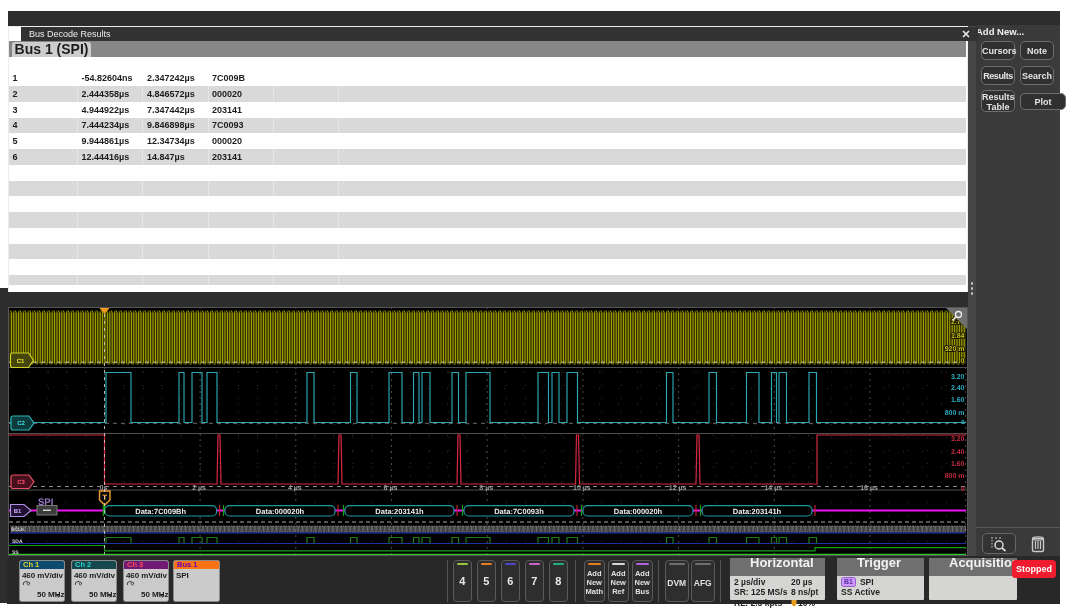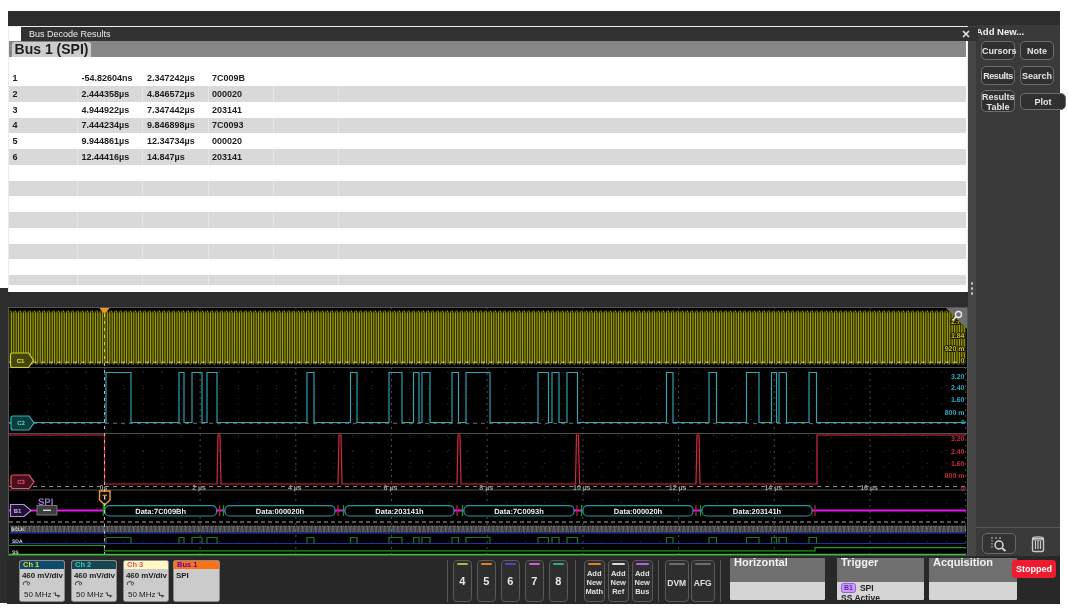--- a/index.html
+++ b/index.html
@@ -32,32 +32,32 @@
 #wavetitle { position:absolute; left:8px; top:293px; width:960px; height:14px; background:#3d3d3d; color:#e8e8e8; font-size:9px; font-weight:bold; }
 #wavetitle span { position:absolute; left:8px; top:2px; }
 #wavetitle .sb { position:absolute; left:327px; top:0; }
 #plot { position:absolute; left:8px; top:307px; }
 #bottom { position:absolute; left:7px; top:556px; width:1053px; height:47.5px; background:#282828; }
 .chb { position:absolute; top:3.5px; width:46px; height:42.5px; background:#cbcbcb; border:1px solid #8a8a8a; border-radius:2.5px; overflow:hidden; }
 .chh { height:8.5px; font-size:7.5px; font-weight:bold; line-height:8.5px; padding-left:3px; }
 .chl1 { font-size:8px; font-weight:bold; color:#1c1c1c; padding:2px 0 0 2px; white-space:nowrap; letter-spacing:-0.1px; }
 .chl2 { padding:0 0 0 2px; height:9.5px; }
 .chl2 svg { display:block; }
-.chl3 { font-size:8px; font-weight:normal; color:#1c1c1c; padding-left:4px; position:relative; white-space:nowrap; }
+.chl3 { font-size:8px; font-weight:bold; color:#1c1c1c; padding-left:17px; position:relative; white-space:nowrap; }
 .bwi { position:absolute; right:3px; top:1px; }
 .nb { position:absolute; top:3.5px; width:18.5px; height:42px; background:#2e2e2e; border:1px solid #5a5a5a; border-radius:4px; }
 .nb i { position:absolute; left:2.5px; right:2.5px; top:2px; height:2px; border-radius:1px; }
 .nb b { position:absolute; width:100%; text-align:center; top:14px; color:#e8e8e8; font-size:11px; }
 .nb.ab { width:20.5px; }
 .nb.ab span { position:absolute; width:100%; text-align:center; top:8px; color:#e0e0e0; font-size:7.5px; font-weight:bold; line-height:9px; }
 .nb.wb { width:23.5px; }
 .nb.wb span { position:absolute; width:100%; text-align:center; top:17px; color:#e0e0e0; font-size:8.5px; font-weight:bold; }
 .gsep { position:absolute; top:3.5px; width:1px; height:42px; background:#555; }
 .fp { position:absolute; top:1.5px; height:42px; background:#d5d5d3; border-radius:1px; }
-.fph { height:24px; background:#6f6f6f; color:#f2f2f2; font-size:11px; font-weight:bold; line-height:9.5px; padding-left:4px; }
+.fph { height:18px; background:#6f6f6f; color:#f2f2f2; font-size:13px; font-weight:bold; line-height:9.5px; padding-left:20px; }
 .fpb { position:relative; color:#242424; font-size:8.5px; font-weight:bold; padding-top:1.5px; }
 .fpb .r { position:relative; height:10.3px; line-height:10.3px; padding-left:4px; white-space:nowrap; }
 .fpb .c2 { position:absolute; }
 .b1 { display:inline-block; background:#c9f; border:1px solid #9a5ad0; border-radius:2.5px; color:#5a2ca0; font-size:7px; font-weight:bold; padding:0 2px; line-height:7.5px; vertical-align:1px; }
 #stopped { position:absolute; left:1005px; top:3.5px; width:44px; height:18.5px; background:#ee1c2e; border-radius:3.5px; color:#fff; font-size:9px; font-weight:bold; text-align:center; line-height:18.5px; }
 </style></head>
 <body>
 <div id="page">
 <div id="win"></div>
 <div id="leftd"></div>
@@ -347,21 +347,21 @@
             <path d="M1.5,5 Q1,2 3,2 Q4,0.8 5.5,2 Q8,2 7.5,4.5" fill="none" stroke="#555" stroke-width="1.1"></path>
             <line x1="5" y1="3" x2="6.5" y2="5.5" stroke="#555" stroke-width="1.1"></line>
           </svg>
         </div>
         <div class="chl3">50 MHz<span class="bwi"><svg width="8" height="8" viewBox="0 0 8 8">
               <path d="M0.5,2 h2 v2.5 h2.5" fill="none" stroke="#444" stroke-width="1.1"></path>
               <path d="M4.5,7 L7.5,4.8 L4.8,3.6 Z" fill="#444"></path>
             </svg></span></div>
       </div>
       <div class="chb" style="left:116px">
-        <div class="chh" style="background:#fef9c3;color:#ff4858">Ch 3</div>
+        <div class="chh" style="background:#701a75;color:#ff4858">Ch 3</div>
         <div class="chl1">460 mV/div</div>
         <div class="chl2">
           <svg width="9" height="7" viewBox="0 0 9 7">
             <path d="M1.5,5 Q1,2 3,2 Q4,0.8 5.5,2 Q8,2 7.5,4.5" fill="none" stroke="#555" stroke-width="1.1"></path>
             <line x1="5" y1="3" x2="6.5" y2="5.5" stroke="#555" stroke-width="1.1"></line>
           </svg>
         </div>
         <div class="chl3">50 MHz<span class="bwi"><svg width="8" height="8" viewBox="0 0 8 8">
               <path d="M0.5,2 h2 v2.5 h2.5" fill="none" stroke="#444" stroke-width="1.1"></path>
               <path d="M4.5,7 L7.5,4.8 L4.8,3.6 Z" fill="#444"></path>
@@ -410,20 +410,27 @@
         <i style="background:#6e6e6e"></i>
         <span>DVM</span>
       </div>
       <div class="nb wb" style="left:684px">
         <i style="background:#6e6e6e"></i>
         <span>AFG</span>
       </div>
 <div class="gsep" style="left:713px"></div>
 <div class="fp" style="left:723px;width:95px">
         <div class="fph">Horizontal</div>
+        <div class="fpb">
+          <div class="r"><span>2 µs/div</span><span class="c2" style="left:61px">20 µs</span></div>
+          <div class="r"><span>SR: 125 MS/s</span><span class="c2" style="left:61px">8 ns/pt</span></div>
+          <div class="r"><span>RL: 2.5 kpts</span><span class="c2" style="left:61px"><svg width="6" height="8" viewBox="0 0 6 8" style="margin:0 1px -1px 0">
+                <path d="M0.5,1 h5 v3.5 Q5.5,6.5 3,7.5 Q0.5,6.5 0.5,4.5 Z" fill="#e8a020"></path>
+              </svg>10%</span></div>
+        </div>
       </div>
       <div class="fp" style="left:830px;width:87px">
         <div class="fph">Trigger</div>
         <div class="fpb">
           <div class="r"><span class="b1">B1</span><span style="margin-left:4px">SPI</span></div>
           <div class="r"><span>SS Active</span></div>
         </div>
       </div>
       <div class="fp" style="left:922px;width:88px">
         <div class="fph">Acquisition</div>

